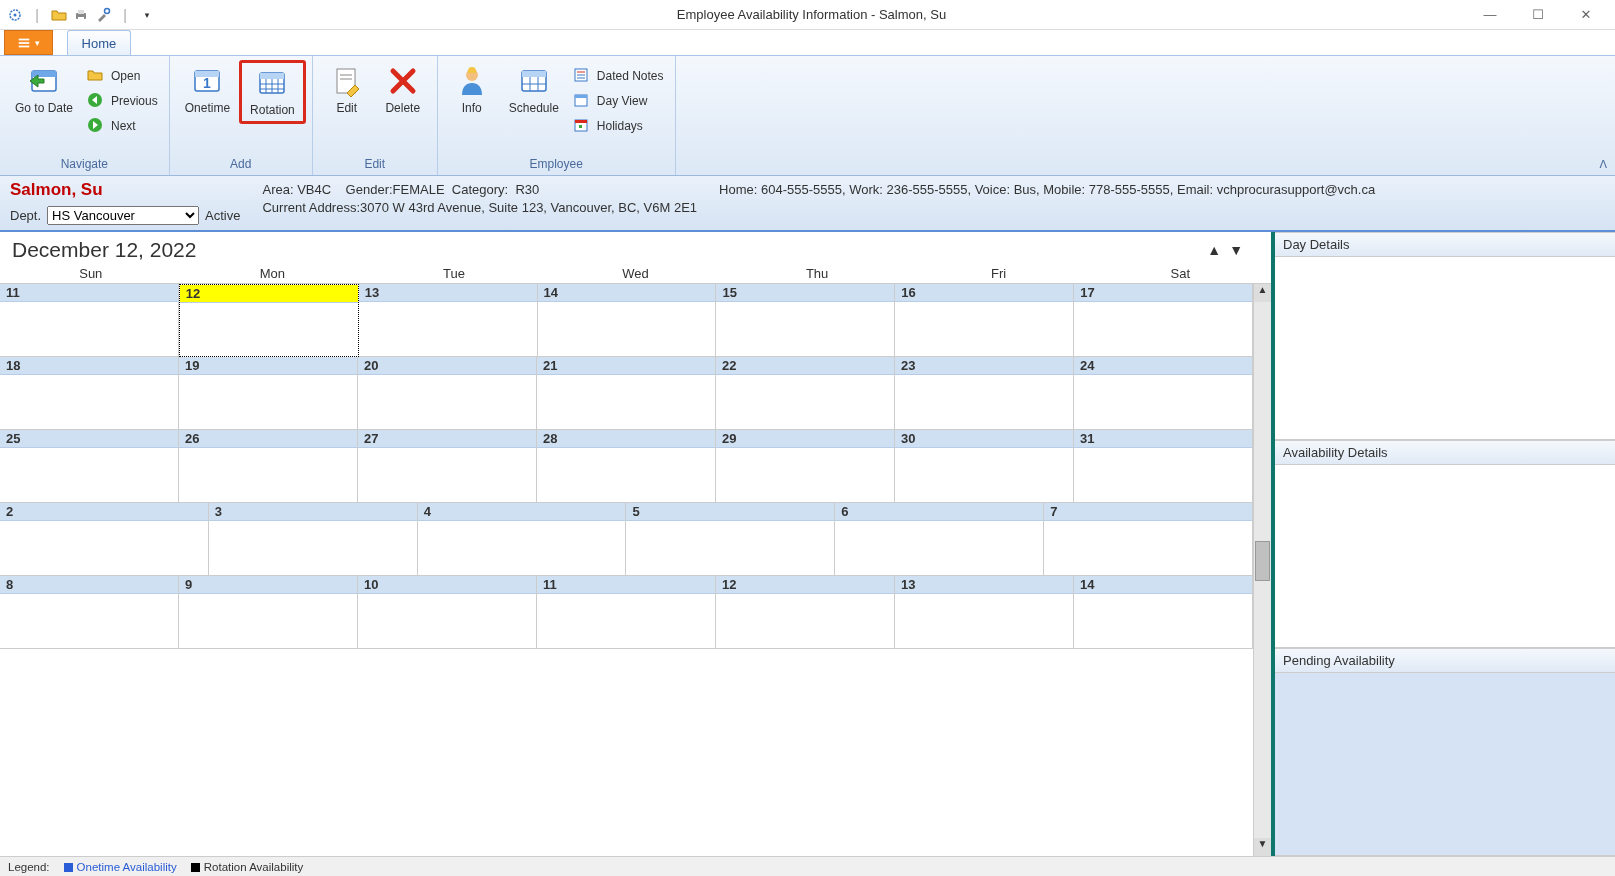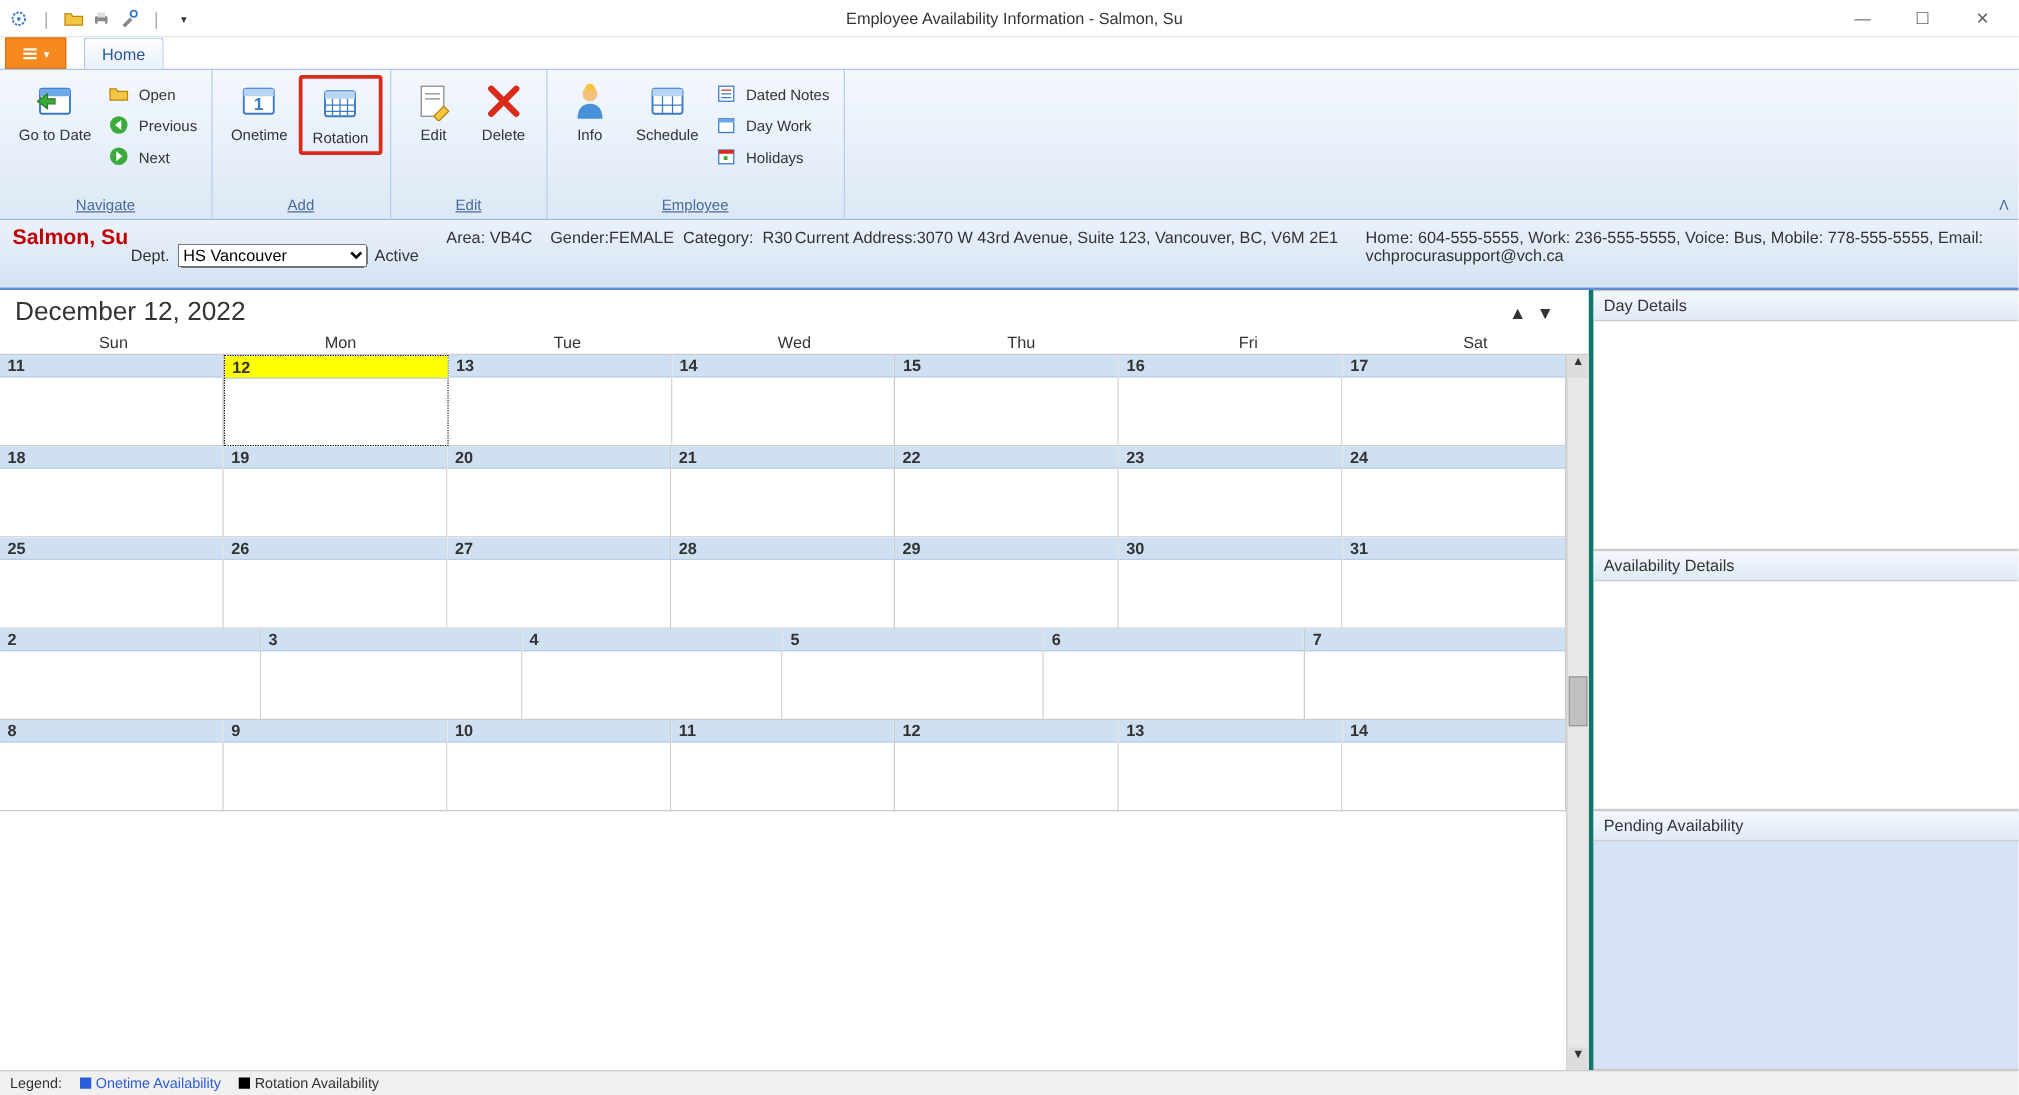--- a/index.html
+++ b/index.html
@@ -15,37 +15,37 @@
 
 
 .tabstrip { height: 26px; background: #fff; display: flex; align-items: flex-end; padding-left: 4px; border-bottom: 1px solid #a9c6e8;}
 .filebtn { background: #f68a1e; color: #fff; padding: 4px 12px; font-size: 13px; border: 1px solid #d47016; display:flex; align-items:center; gap:4px; height:25px;}
 .tab { padding: 4px 14px; font-size: 13px; color: #2b5797; border: 1px solid #a9c6e8; border-bottom: none; background: linear-gradient(#fdfdfe,#e8f0fa); margin-left: 14px; border-radius: 3px 3px 0 0; height:25px; display:flex; align-items:center; cursor:pointer;}
 
 
 .ribbon { height: 120px; background: linear-gradient(#f4f8fd,#dce8f6); border-bottom: 1px solid #9db9dd; display: flex; position:relative;}
 .ribbon-group { border-right: 1px solid #b8cee8; display: flex; flex-direction: column; justify-content: space-between; padding: 4px 6px 2px 6px; }
 .ribbon-group .content { display: flex; flex: 1; align-items: flex-start; }
-.ribbon-group .label { text-align: center; font-size: 12px; color: #4a6a9c; padding: 2px 0; text-decoration: underline; }
+.ribbon-group .label { text-align: center; font-size: 12px; color: #4a6a9c; padding: 2px 0; }
 .rbtn-big { display: flex; flex-direction: column; align-items: center; justify-content: flex-start; padding: 4px 8px; min-width: 56px; cursor: pointer; border: 1px solid transparent; border-radius: 3px; }
 .rbtn-big .icon { width: 32px; height: 32px; margin-bottom: 4px; display:flex; align-items:center; justify-content:center;}
 .rbtn-big .text { font-size: 12px; text-align: center; line-height: 14px; }
 .rbtn-small { display: flex; align-items: flex-end; padding: 2px 4px; cursor: pointer; gap: 8px; border:1px solid transparent; border-radius:3px;}
 .rbtn-small .icon { width: 16px; height: 16px; display:flex; align-items:center; justify-content:center;}
 .rbtn-small .text { font-size: 12px; }
 .small-stack { display: flex; flex-direction: column; gap: 3px; padding-top:4px;}
 .highlight-red { border: 3px solid #d92a1c !important; }
 .ribbon-collapse { position:absolute; right:8px; bottom:4px; font-size:11px; color:#4a6a9c; cursor:pointer;}
 
 
 .infobar { background: linear-gradient(#eaf1fa,#d5e3f4); border-bottom: 2px solid #5c8fd6; padding: 4px 10px 6px 10px; display:flex; gap: 22px; font-size: 13px; }
 .infobar .emp-name { color: #c10000; font-weight: bold; font-size: 17px; }
 .infobar .dept-row { display:flex; align-items:center; gap:6px; margin-top:4px;}
 .infobar select { font-size: 13px; width: 152px; }
-.info-col { display:flex; flex-direction:row; gap:2px; }
+.info-col { display:flex; flex-direction:column; gap:2px; }
 .info-midcol div { line-height: 16px; }
 
 
 .mainarea { display: flex; height: calc(876px - 30px - 26px - 120px - 56px - 20px); }
 .calwrap { flex: 1; display:flex; flex-direction:column; border-right:4px solid #0f766e;}
 .cal-header { display:flex; align-items:center; justify-content:space-between; padding: 6px 12px 2px 12px; }
 .cal-header .date { font-size: 21px; font-weight: 400; }
 .cal-nav { display:flex; gap:8px; font-size:14px; cursor:pointer; padding-right:16px;}
 .cal-dayrow { display:flex; border-bottom:1px solid #ccc; }
 .cal-dayrow div { flex:1; text-align:center; font-size:13px; padding:2px 0; }
@@ -265,21 +265,21 @@
             </div>
           <div class="text">Dated Notes</div>
         </div>
         <div class="rbtn-small">
           <div class="icon">
               <svg width="16" height="16" viewBox="0 0 16 16">
                 <rect x="2" y="3" width="12" height="11" fill="#fff" stroke="#3a78c8"></rect>
                 <rect x="2" y="3" width="12" height="3" fill="#6ea8e8"></rect>
               </svg>
             </div>
-          <div class="text">Day Work</div>
+          <div class="text">Day View</div>
         </div>
         <div class="rbtn-small">
           <div class="icon">
               <svg width="16" height="16" viewBox="0 0 16 16">
                 <rect x="2" y="3" width="12" height="11" fill="#fff" stroke="#3a78c8"></rect>
                 <rect x="2" y="3" width="12" height="3" fill="#d92a1c"></rect>
                 <rect x="6" y="8" width="3" height="3" fill="#3aaa3a"></rect>
               </svg>
             </div>
           <div class="text">Holidays</div>

